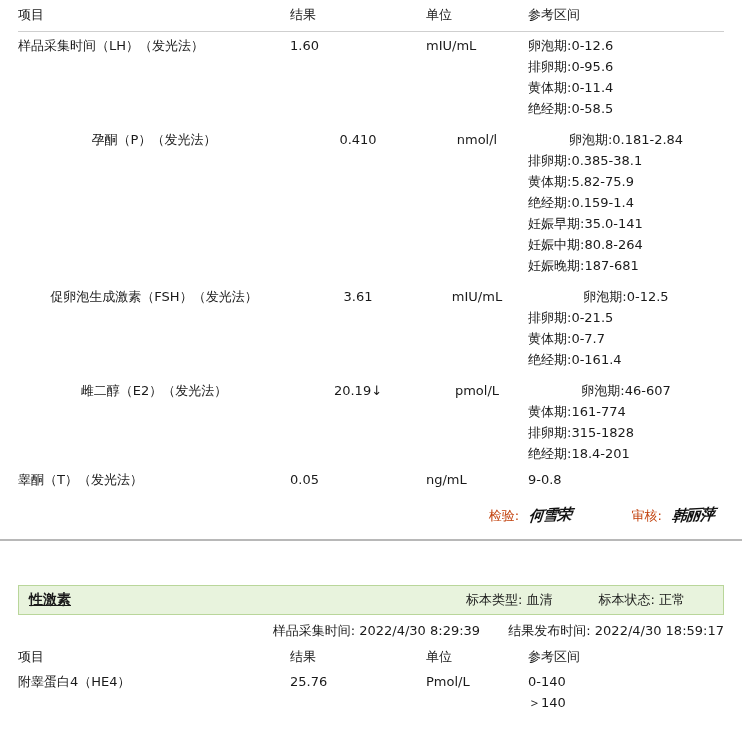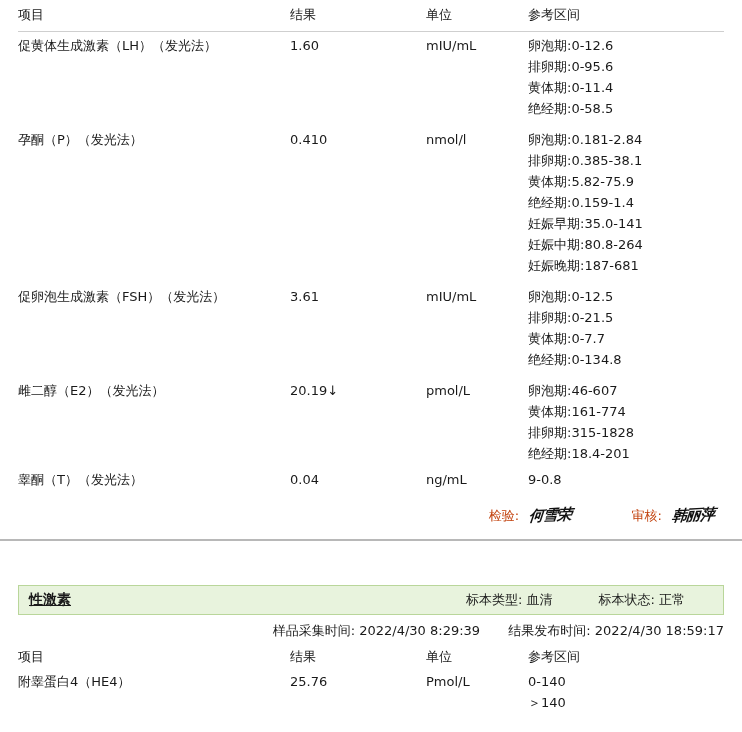--- a/index.html
+++ b/index.html
@@ -46,21 +46,21 @@
   .grp-row td {
     padding: 5px 0 4px 0;
     vertical-align: top;
     line-height: 17px;
   }
   .sub-row td {
     padding: 0 0 4px 0;
     vertical-align: top;
     line-height: 17px;
   }
-  .grp-row.spaced td { padding-top: 10px; }
+  .grp-row.spaced td { padding-top: 10px; text-align: center; }
 
   
   .sig-wrap {
     padding: 14px 22px 8px 18px;
     text-align: right;
     font-size: 13px;
   }
   .sig-label { color: #c2410c; }
   .sig-img {
     display: inline-block;
@@ -141,21 +141,21 @@
         </colgroup>
       <tbody>
         <tr class="hdr-row">
           <td>项目</td>
           <td>结果</td>
           <td>单位</td>
           <td>参考区间</td>
         </tr>
 
         <tr class="grp-row">
-          <td>促黄体生成激素（LH）（发光法）</td>
+          <td>样品采集时间（LH）（发光法）</td>
           <td>1.60</td>
           <td>mIU/mL</td>
           <td>卵泡期:0-12.6</td>
         </tr>
         <tr class="sub-row">
           <td></td>
             <td></td>
             <td></td>
           <td>排卵期:0-95.6</td>
         </tr>
@@ -230,21 +230,21 @@
         <tr class="sub-row">
           <td></td>
             <td></td>
             <td></td>
           <td>黄体期:0-7.7</td>
         </tr>
         <tr class="sub-row">
           <td></td>
             <td></td>
             <td></td>
-          <td>绝经期:0-134.8</td>
+          <td>绝经期:0-161.4</td>
         </tr>
 
         <tr class="grp-row spaced">
           <td>雌二醇（E2）（发光法）</td>
           <td>20.19↓</td>
           <td>pmol/L</td>
           <td>卵泡期:46-607</td>
         </tr>
         <tr class="sub-row">
           <td></td>
@@ -261,21 +261,21 @@
         <tr class="sub-row">
           <td></td>
             <td></td>
             <td></td>
           <td>绝经期:18.4-201</td>
         </tr>
 
 
         <tr class="grp-row">
           <td>睾酮（T）（发光法）</td>
-          <td>0.04</td>
+          <td>0.05</td>
           <td>ng/mL</td>
           <td>9-0.8</td>
         </tr>
       </tbody>
     </table>
   </div>
 
   <div class="sig-wrap">
     <span class="sig-label">检验:</span>
     <span class="sig-img">何雪荣</span>

